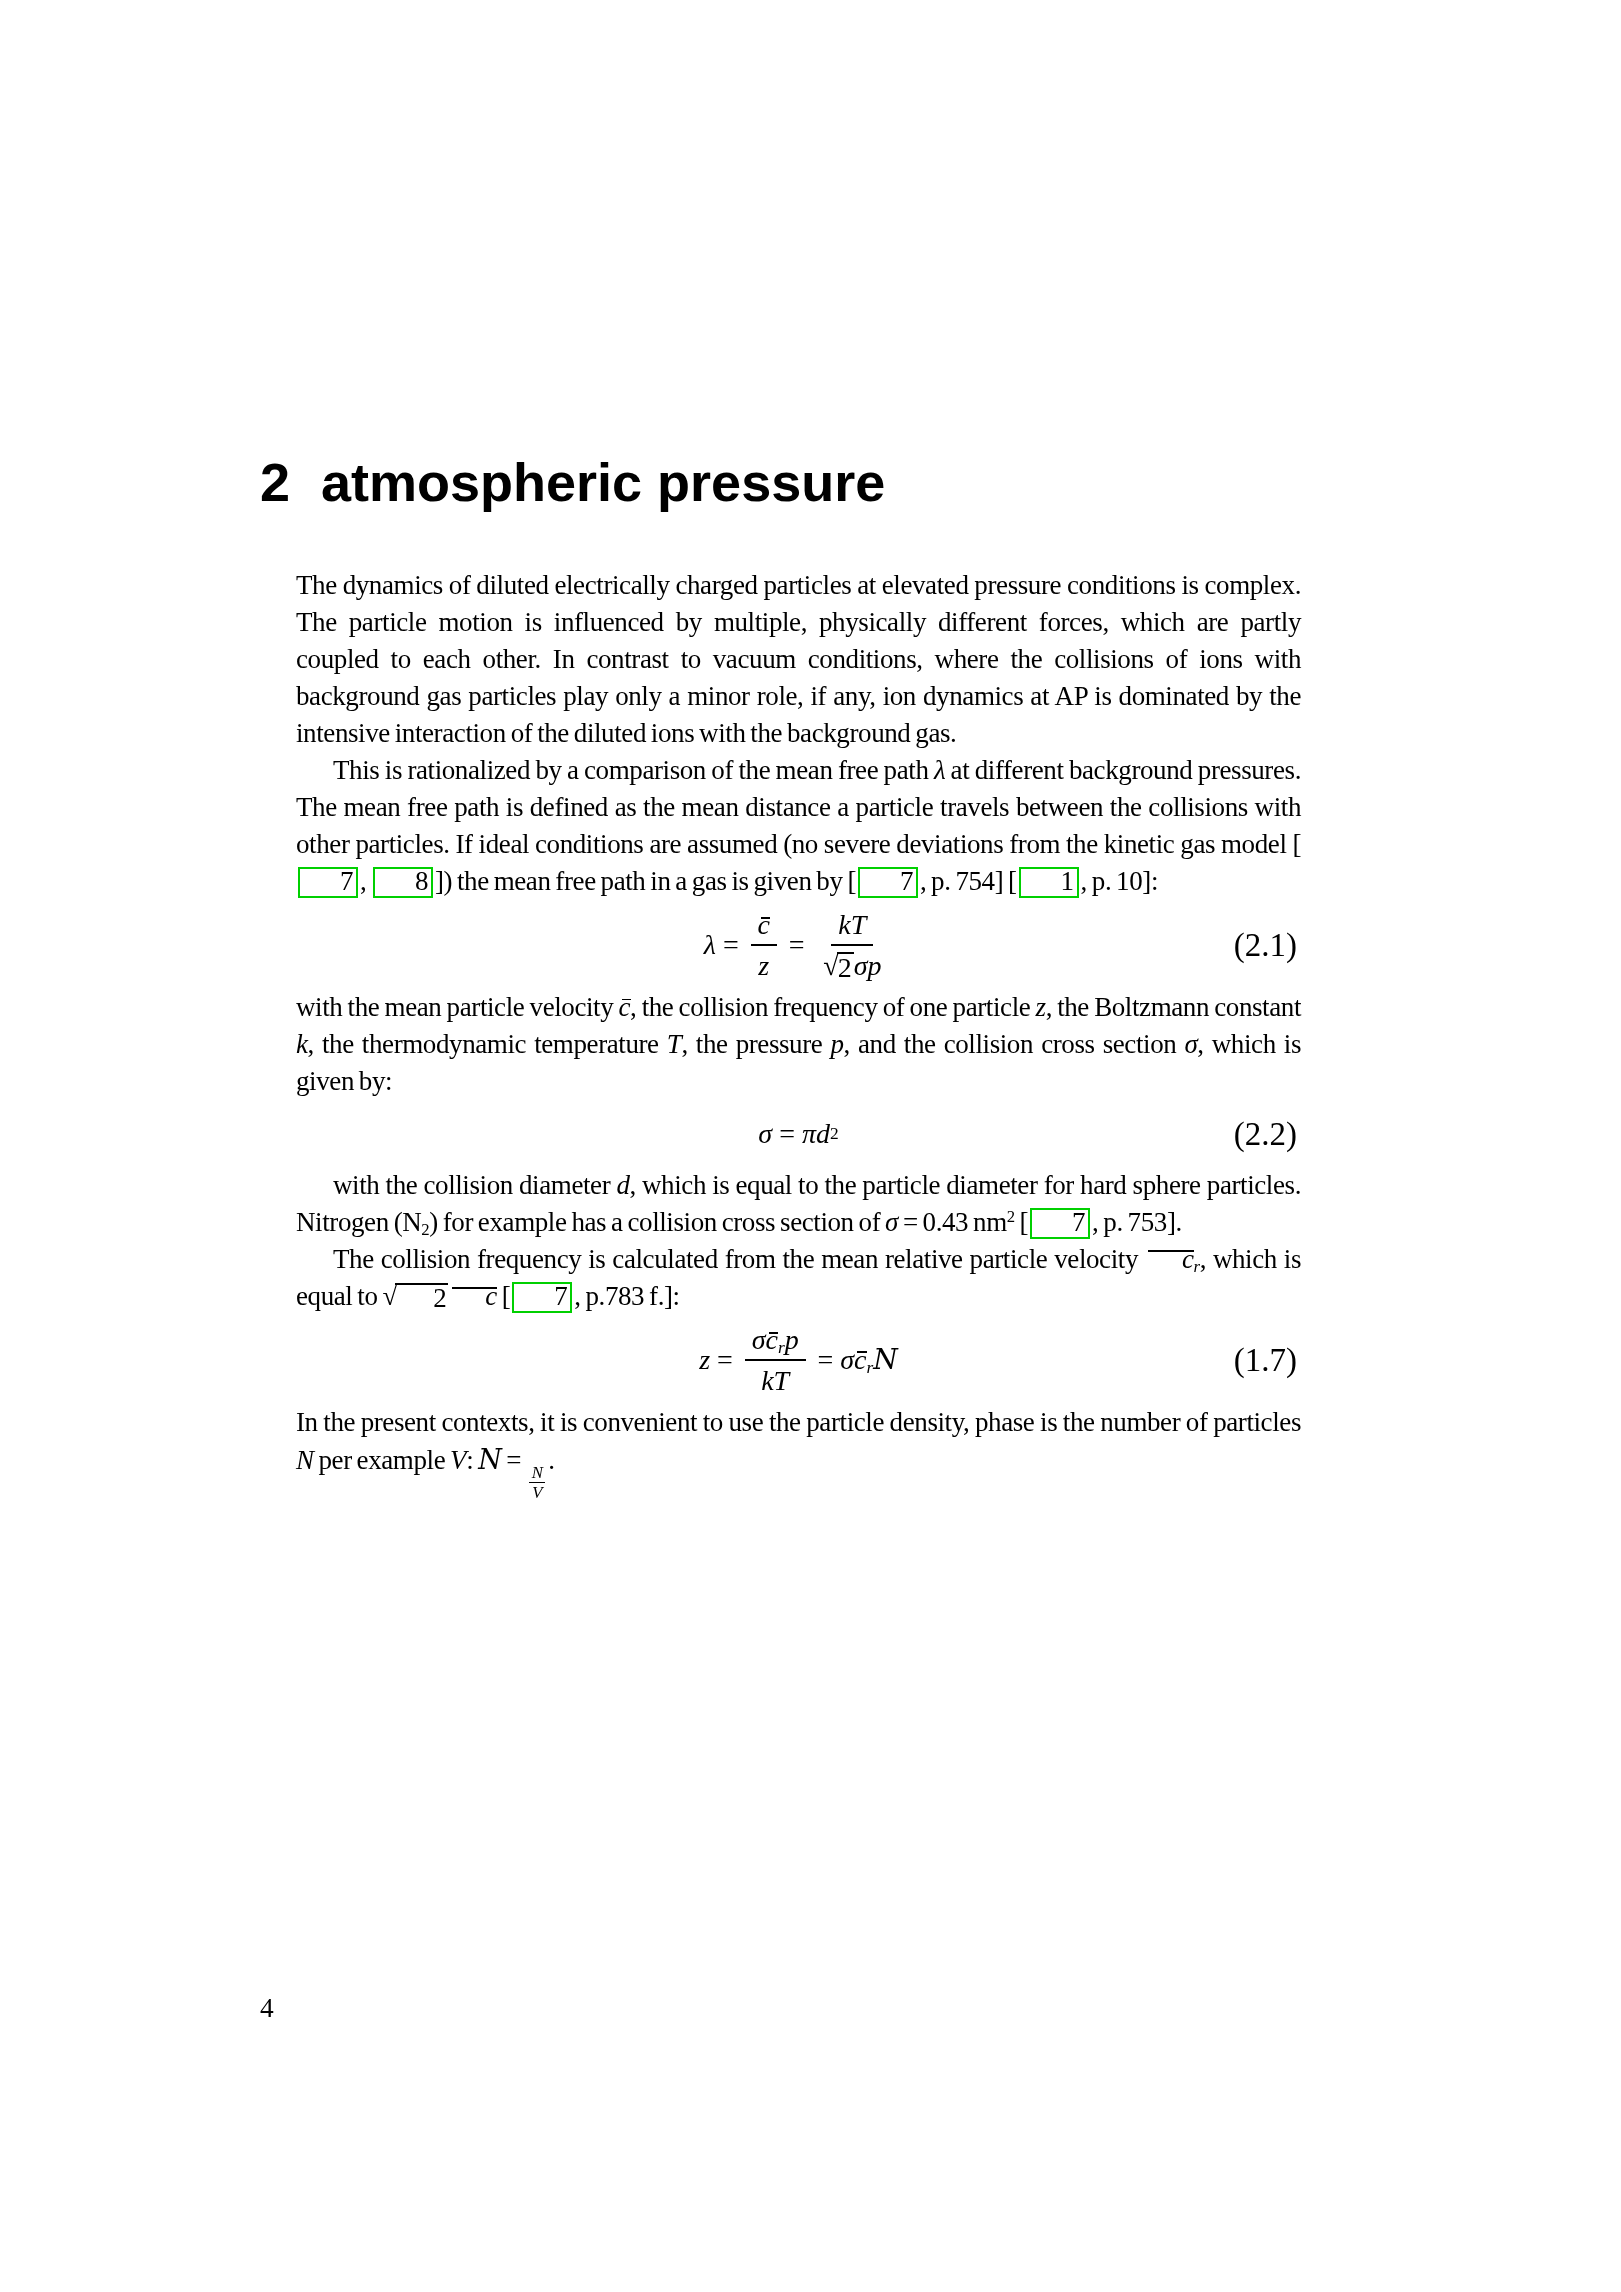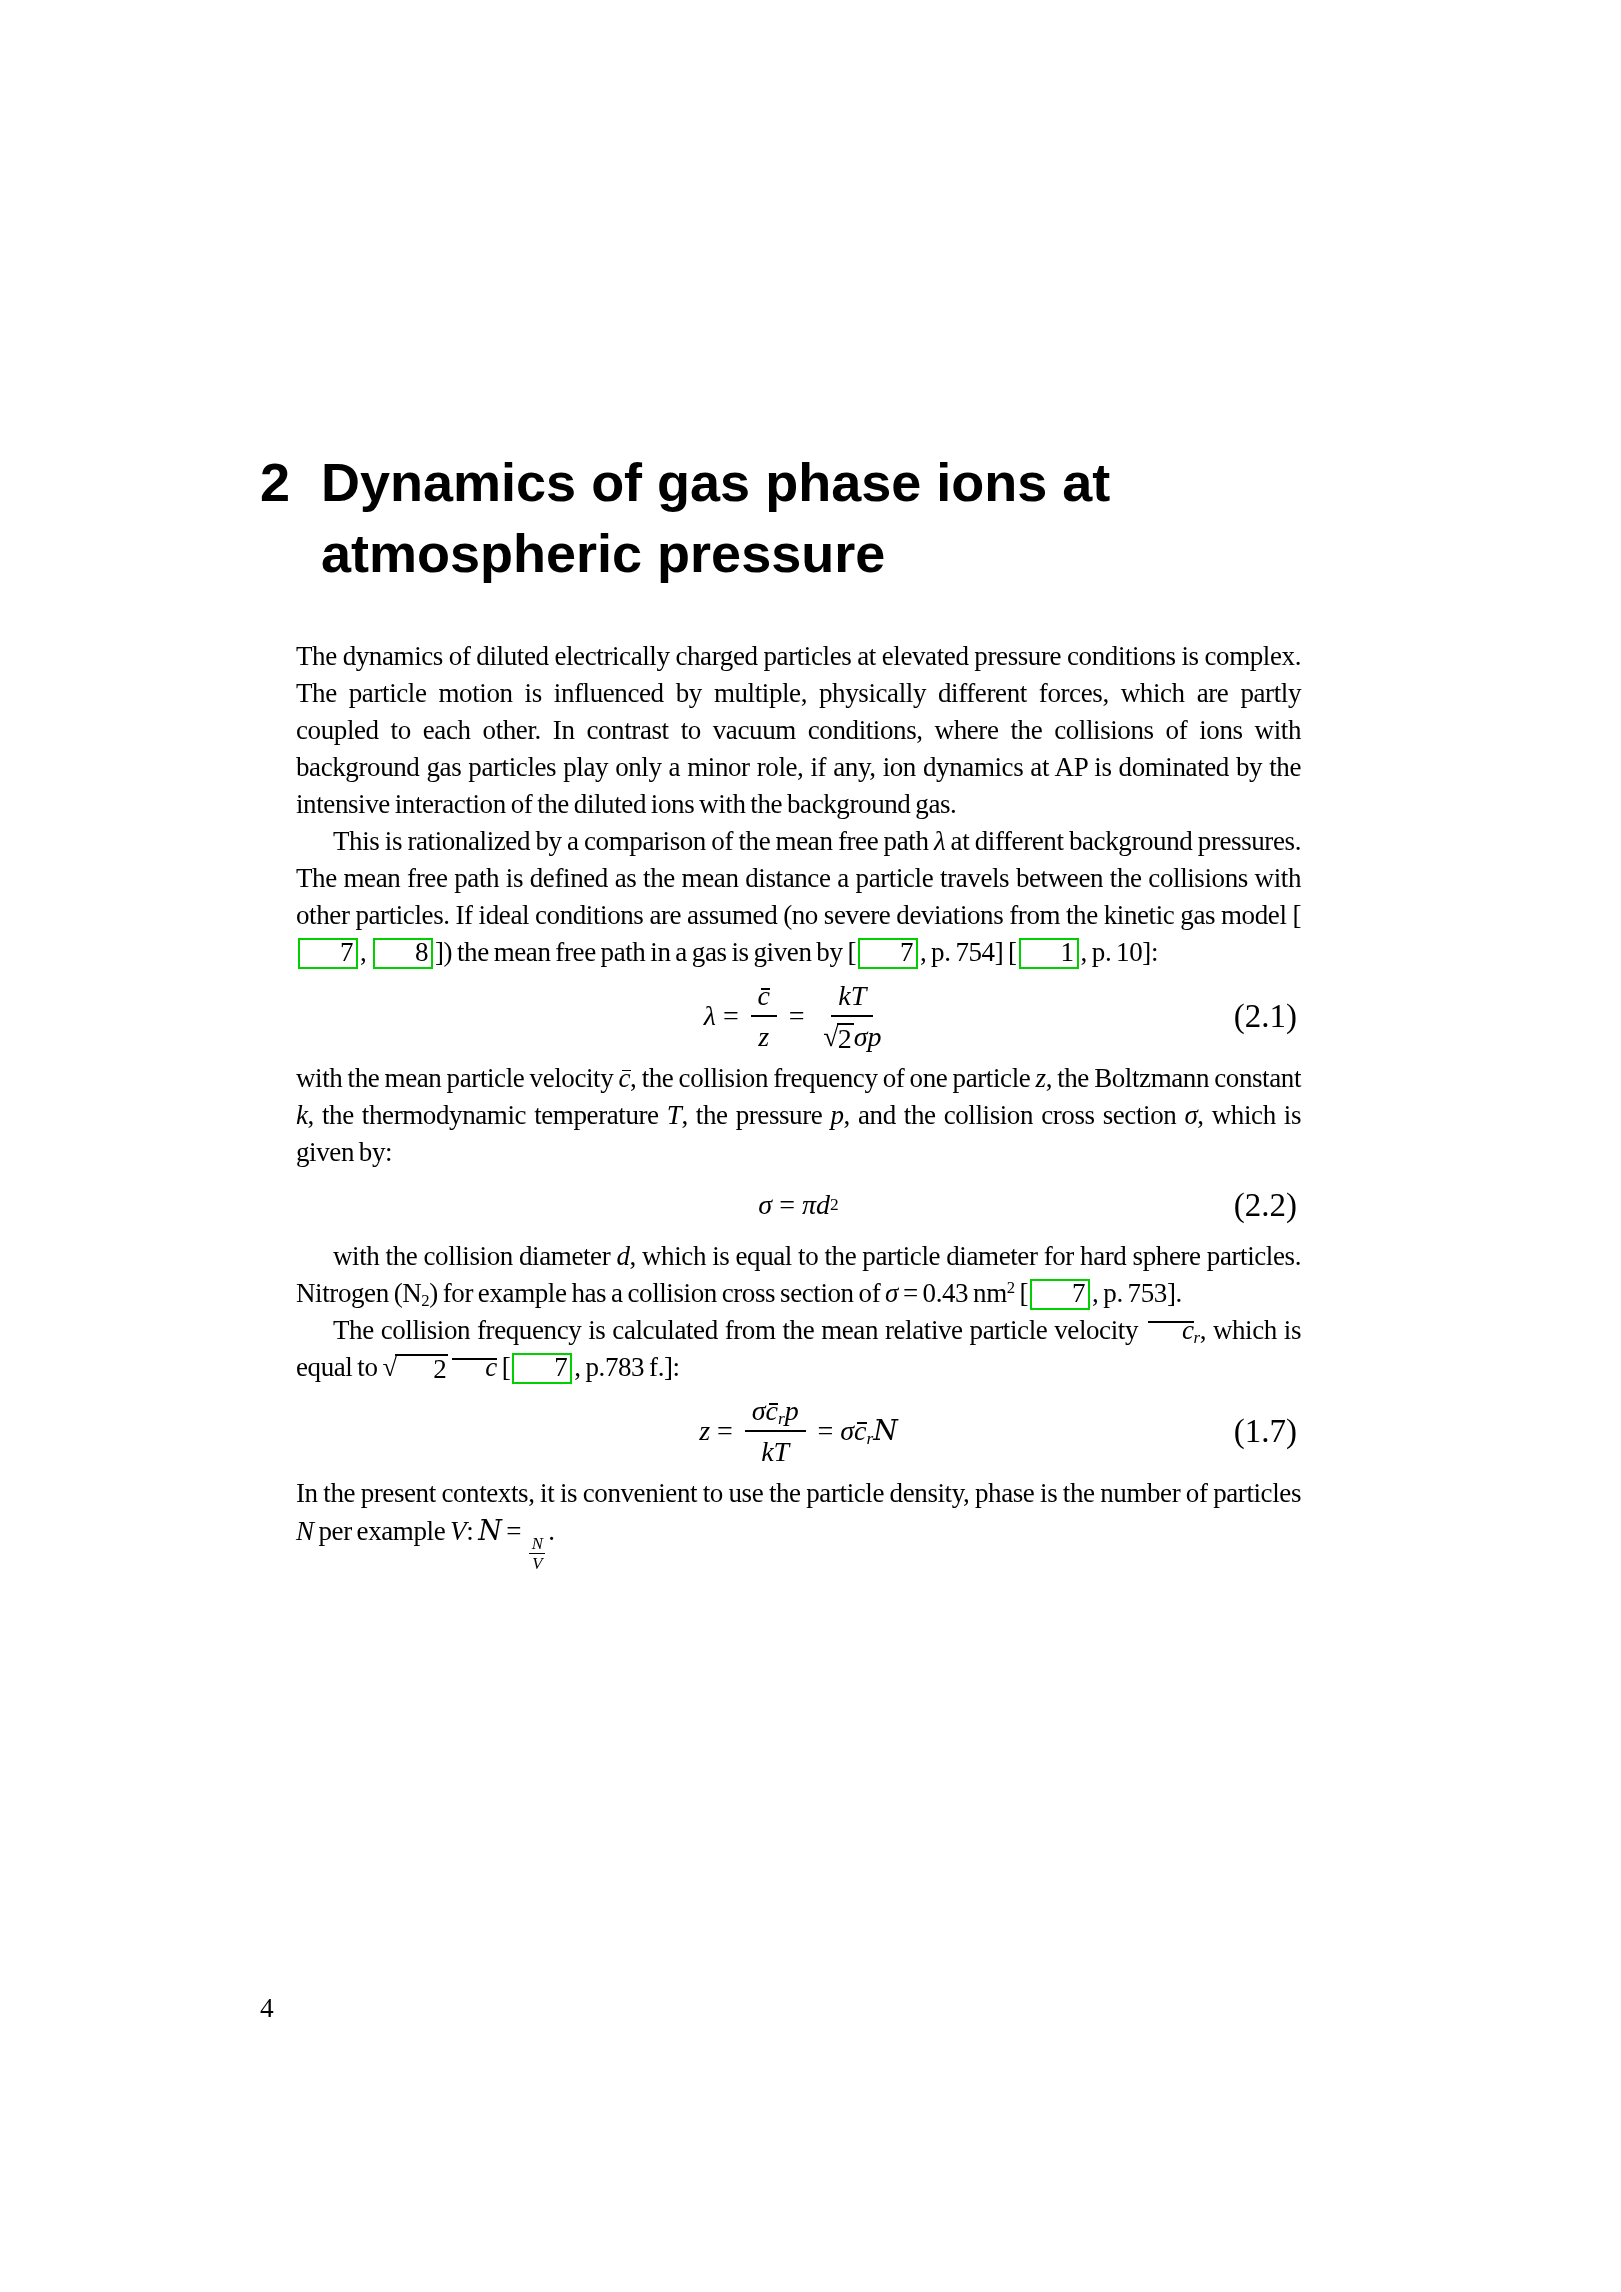--- a/index.html
+++ b/index.html
@@ -95,21 +95,20 @@
   }
 </style>
 </head>
 <body>
 
 <div class="page">
   <div class="column">
     <h1 class="chapter">
       <span class="ch-num">2</span>
       <span class="ch-title">
-          <div>Dynamics of gas phase ions at</div>
           <div>atmospheric pressure</div>
         </span>
     </h1>
     <div id="content">
         <p class="para"><span class="rm">The dynamics of diluted electrically charged particles at elevated pressure conditions is complex. The particle motion is influenced by multiple, physically different forces, which are partly coupled to each other. In contrast to vacuum conditions, where the collisions of ions with background gas particles play only a minor role, if any, ion dynamics at AP is dominated by the intensive interaction of the diluted ions with the background gas.</span></p>
         <p class="para indent"><span class="rm">This is rationalized by a comparison of the mean free path </span><span class="mi">λ</span><span class="rm"> at different background pressures. The mean free path is defined as the mean distance a particle travels between the collisions with other particles. If ideal conditions are assumed (no severe deviations from the kinetic gas model [</span><span class="cite">7</span><span class="rm">, </span><span class="cite">8</span><span class="rm">]) the mean free path in a gas is given by [</span><span class="cite">7</span><span class="rm">, p. 754] [</span><span class="cite">1</span><span class="rm">, p. 10]:</span></p>
         <div class="equation">
           <span class="eq-math">
             <span class="mi">λ</span>
             <span class="rm">&nbsp;=&nbsp;</span>

